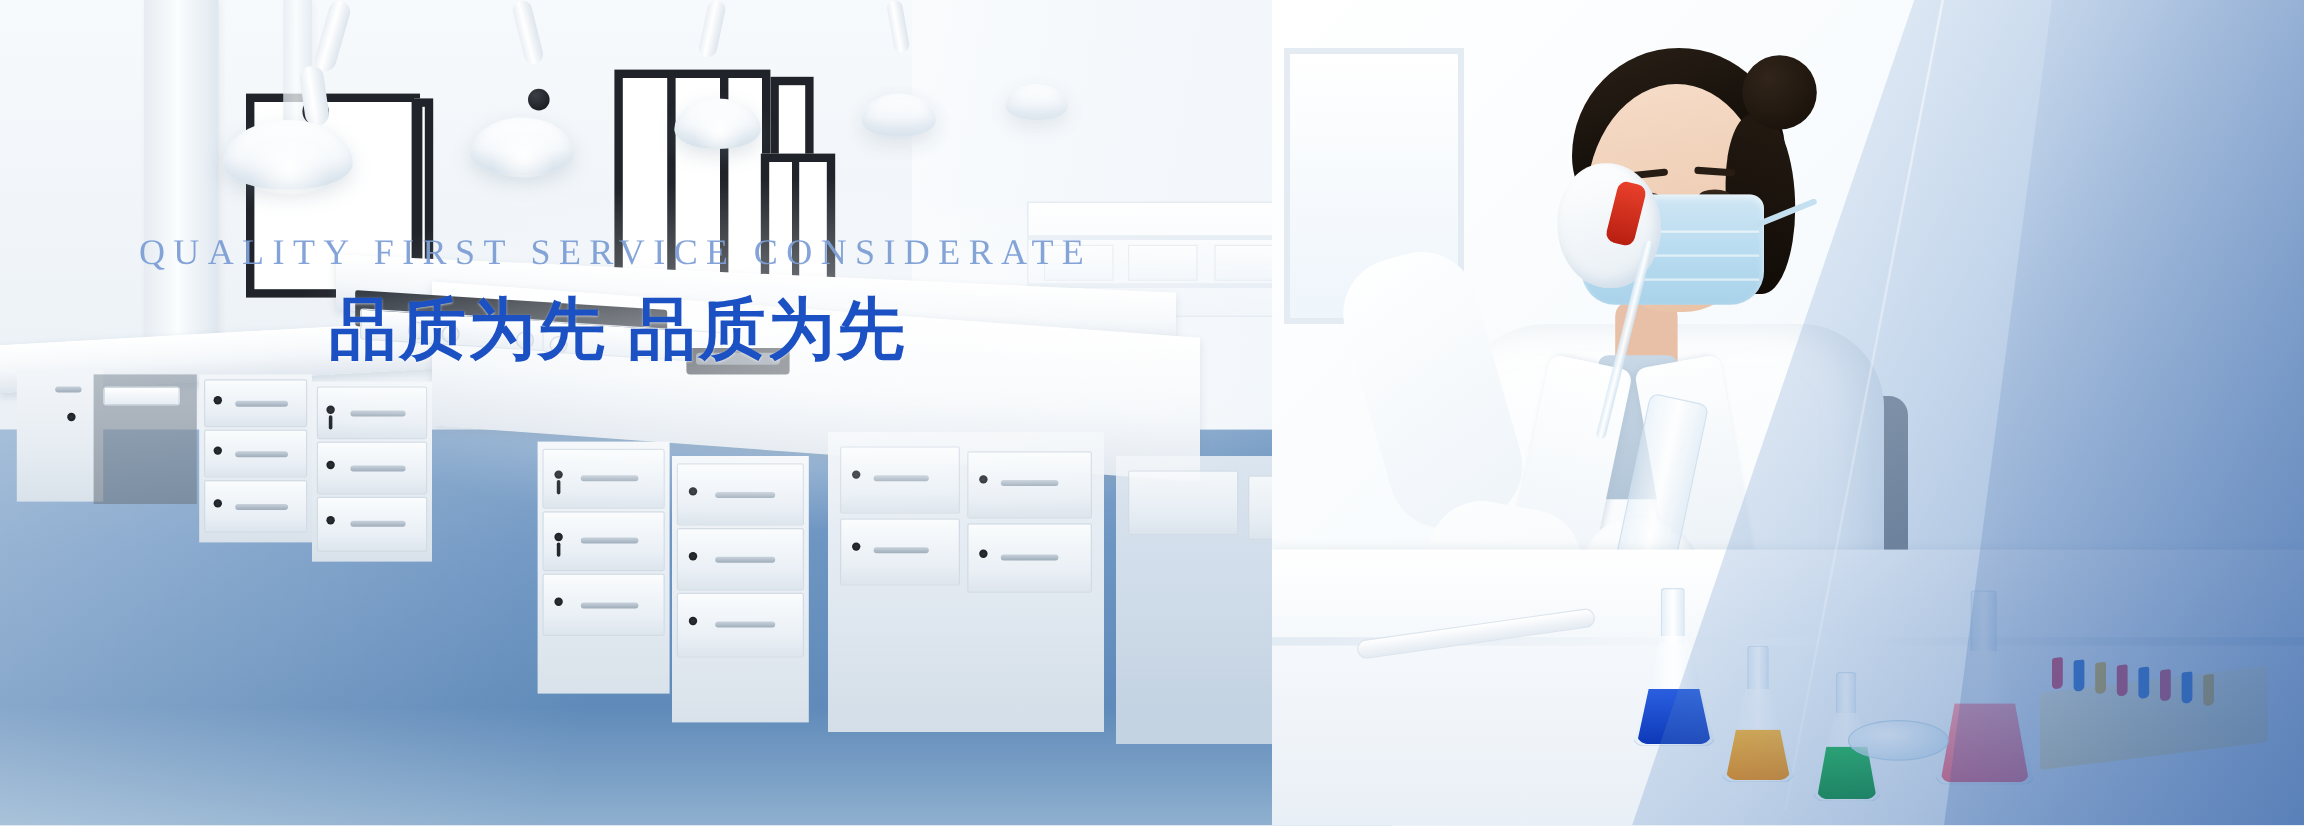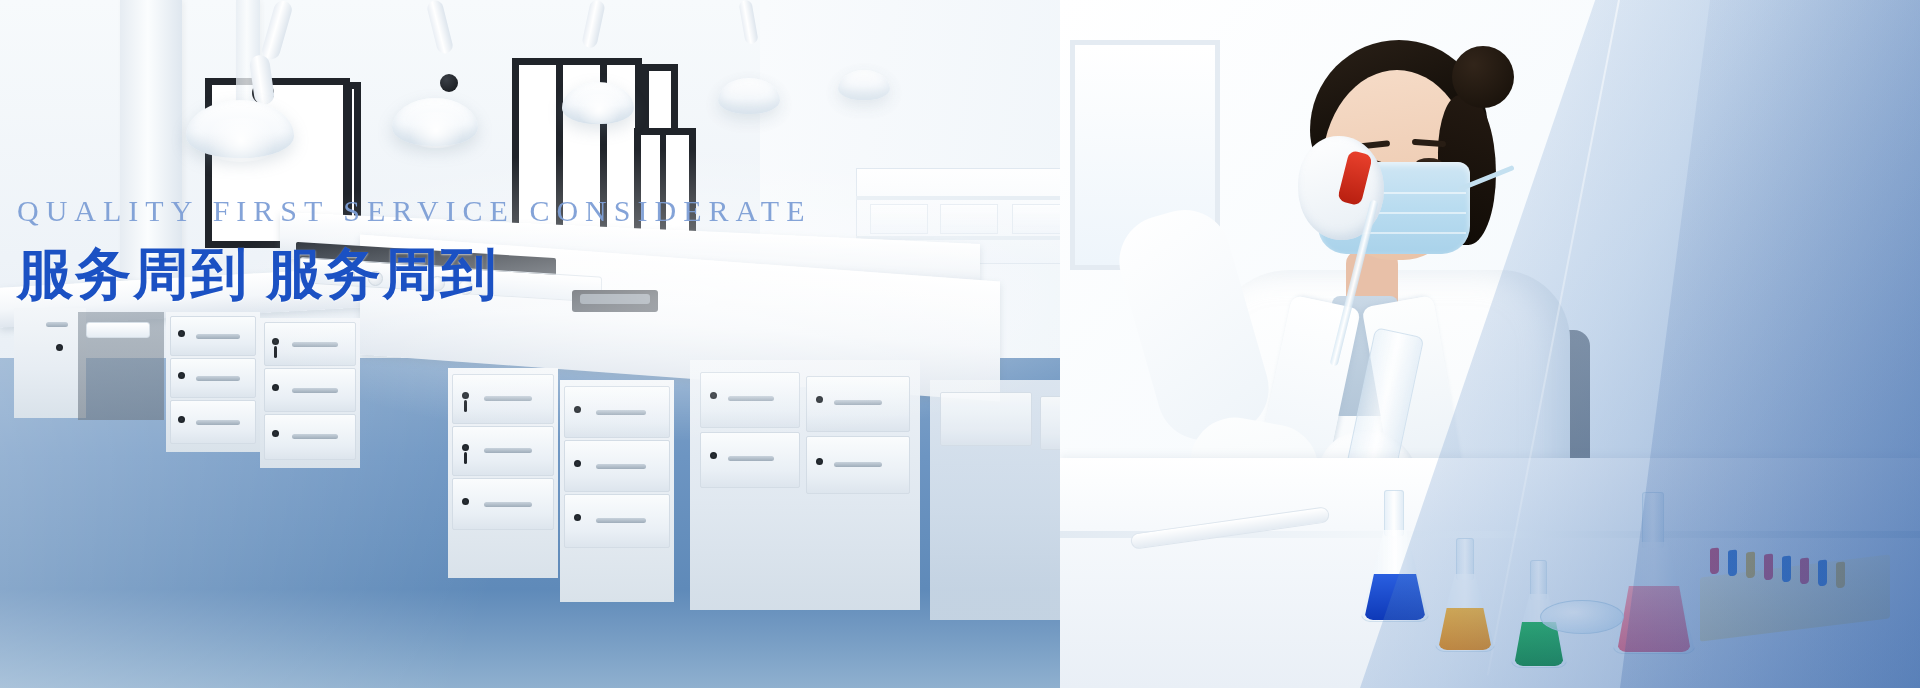--- a/index.html
+++ b/index.html
@@ -212,21 +212,21 @@
            clip-path:polygon(30% 0,100% 0,100% 100%,0 100%); }
   .wash-line { position:absolute; right:300px; top:0; width:2px; height:688px;
                transform:rotate(11deg); transform-origin:top;
                background:linear-gradient(180deg,rgba(255,255,255,.55),rgba(255,255,255,.05)); }
 
   
   .veil { position:absolute; left:230px; top:150px; width:900px; height:290px;
           background:radial-gradient(ellipse at 50% 50%,rgba(255,255,255,.55),rgba(255,255,255,0) 72%); }
 
   
-  .copy { position:absolute; left:0; top:196px; width:1030px; text-align:left;margin-left:17px; }
+  .copy { position:absolute; left:0; top:196px; width:1030px; text-align:center; }
 
   .eyebrow { font-family:"Liberation Serif","DejaVu Serif",serif;
              font-size:30px; letter-spacing:7px; line-height:1;
              color:#7e9fd6; white-space:nowrap; padding-right:4px; opacity:.95; }
 
   .headline { margin-top:18px; font-size:56px; font-weight:bold; line-height:1.08;
               letter-spacing:2px; color:#1b51c3; white-space:nowrap;
               text-shadow:0 1px 2px rgba(255,255,255,.6); }
 
   .subbar { position:absolute; left:396px; top:314px; width:603px; height:62px;
@@ -455,17 +455,17 @@
       <div class="vial" style="left:776px;top:562px;background:#e8b43a;transform:skewY(-7deg);"></div>
     </div>
 
     <div class="wash"></div>
     <div class="wash2"></div>
     <div class="wash-line"></div>
   </div>
 
   <div class="copy">
     <div class="eyebrow">QUALITY FIRST  SERVICE CONSIDERATE</div>
-    <div class="headline">服务周到 服务周到</div>
+    <div class="headline">品质为先 品质为先</div>
   </div>
 
 
 </div>
 
 </body></html>

